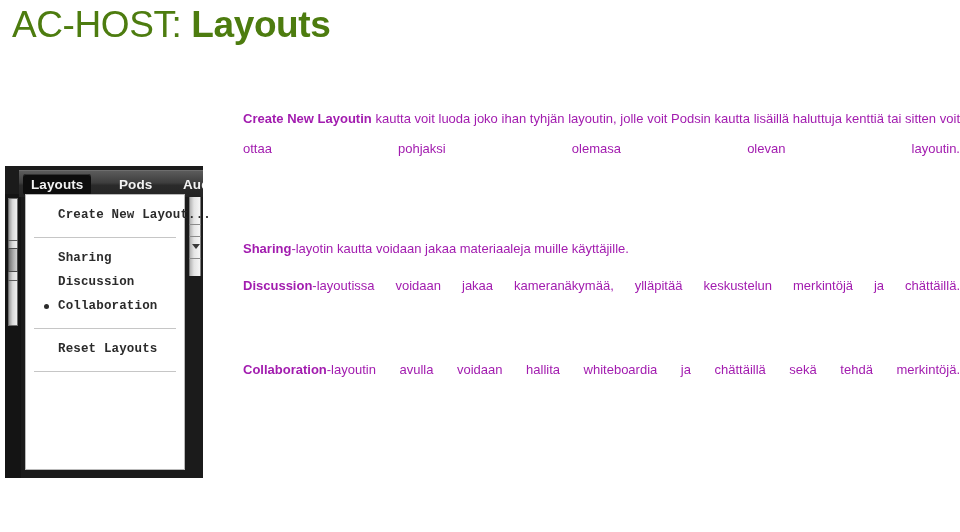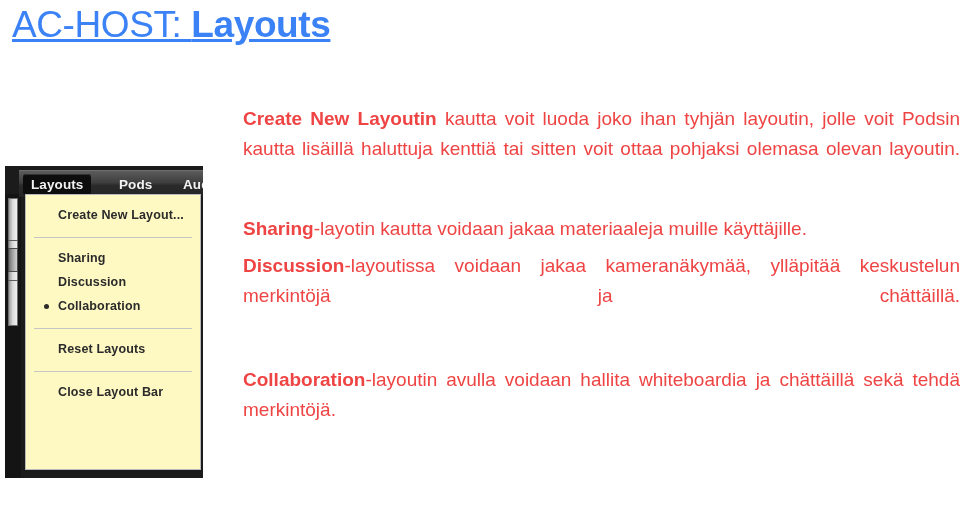--- a/index.html
+++ b/index.html
@@ -17,23 +17,22 @@
   }
 
   
   #slide-title {
     position: absolute;
     left: 12px;
     top: 2px;
     font-size: 37px;
     line-height: 46px;
     letter-spacing: -0.4px;
-    color: #3b82f6;
+    color: #4d7c0f;
     white-space: nowrap;
-    text-decoration: underline;
   }
   #slide-title .t-regular { font-weight: 400; }
   #slide-title .t-bold { font-weight: 700; }
 
   
   #screenshot-figure {
     position: absolute;
     left: 5px;
     top: 166px;
     width: 198px;
@@ -148,25 +147,26 @@
     border-left: 4px solid transparent;
     border-right: 4px solid transparent;
     border-top: 5px solid #3a3a3a;
   }
 
   
   .dropdown {
     position: absolute;
     left: 20px;
     top: 28px;
-    width: 176px;
+    width: 160px;
     height: 276px;
-    background: #fef9c3;
+    background: #ffffff;
     border: 1px solid #b9b9b9;
     box-sizing: border-box;
+    font-family: Liberation Mono, monospace;
   }
   .dd-group { position: relative; }
   .dd-sep {
     height: 1px;
     background: #c6c6c6;
     margin: 0 8px;
   }
   .dd-item {
     position: relative;
     height: 24px;
@@ -191,29 +191,29 @@
   }
 
   
   #body-text {
     position: absolute;
     left: 243px;
     top: 104px;
     width: 717px;
   }
   .para {
-    font-size: 19px;
+    font-size: 13px;
     line-height: 30px;
-    color: #ef4444;
+    color: #a21caf;
     text-align: justify;
     margin: 0;
   }
   .para b { font-weight: 700; }
   .p-gap-1 { margin-top: 22px; }
-  .p-gap-2 { margin-top: 20px; }
+  .p-gap-2 { margin-top: 40px; }
   .p-gap-3 { margin-top: 7px; }
   .p-gap-4 { margin-top: 24px; }
   #para-1 { text-align: justify; }
   #para-1::after, .para.jf::after {
     content: "";
     display: inline-block;
     width: 100%;
   }
 </style>
 </head>
@@ -269,21 +269,20 @@
 
     <div class="dd-group">
       <div class="dd-pad-top"></div>
       <div class="dd-item">Reset Layouts</div>
       <div class="dd-pad-bot"></div>
     </div>
     <div class="dd-sep"></div>
 
     <div class="dd-group">
       <div class="dd-pad-top"></div>
-      <div class="dd-item">Close Layout Bar</div>
     </div>
 
   </div>
 </div>
 
 <div id="body-text">
 
   <p class="para jf" id="para-1"><b>Create New Layoutin</b><span> kautta voit luoda joko ihan tyhjän layoutin, jolle voit Podsin kautta  lisäillä haluttuja kenttiä tai sitten voit ottaa pohjaksi olemasa olevan layoutin.</span></p>
 
 

